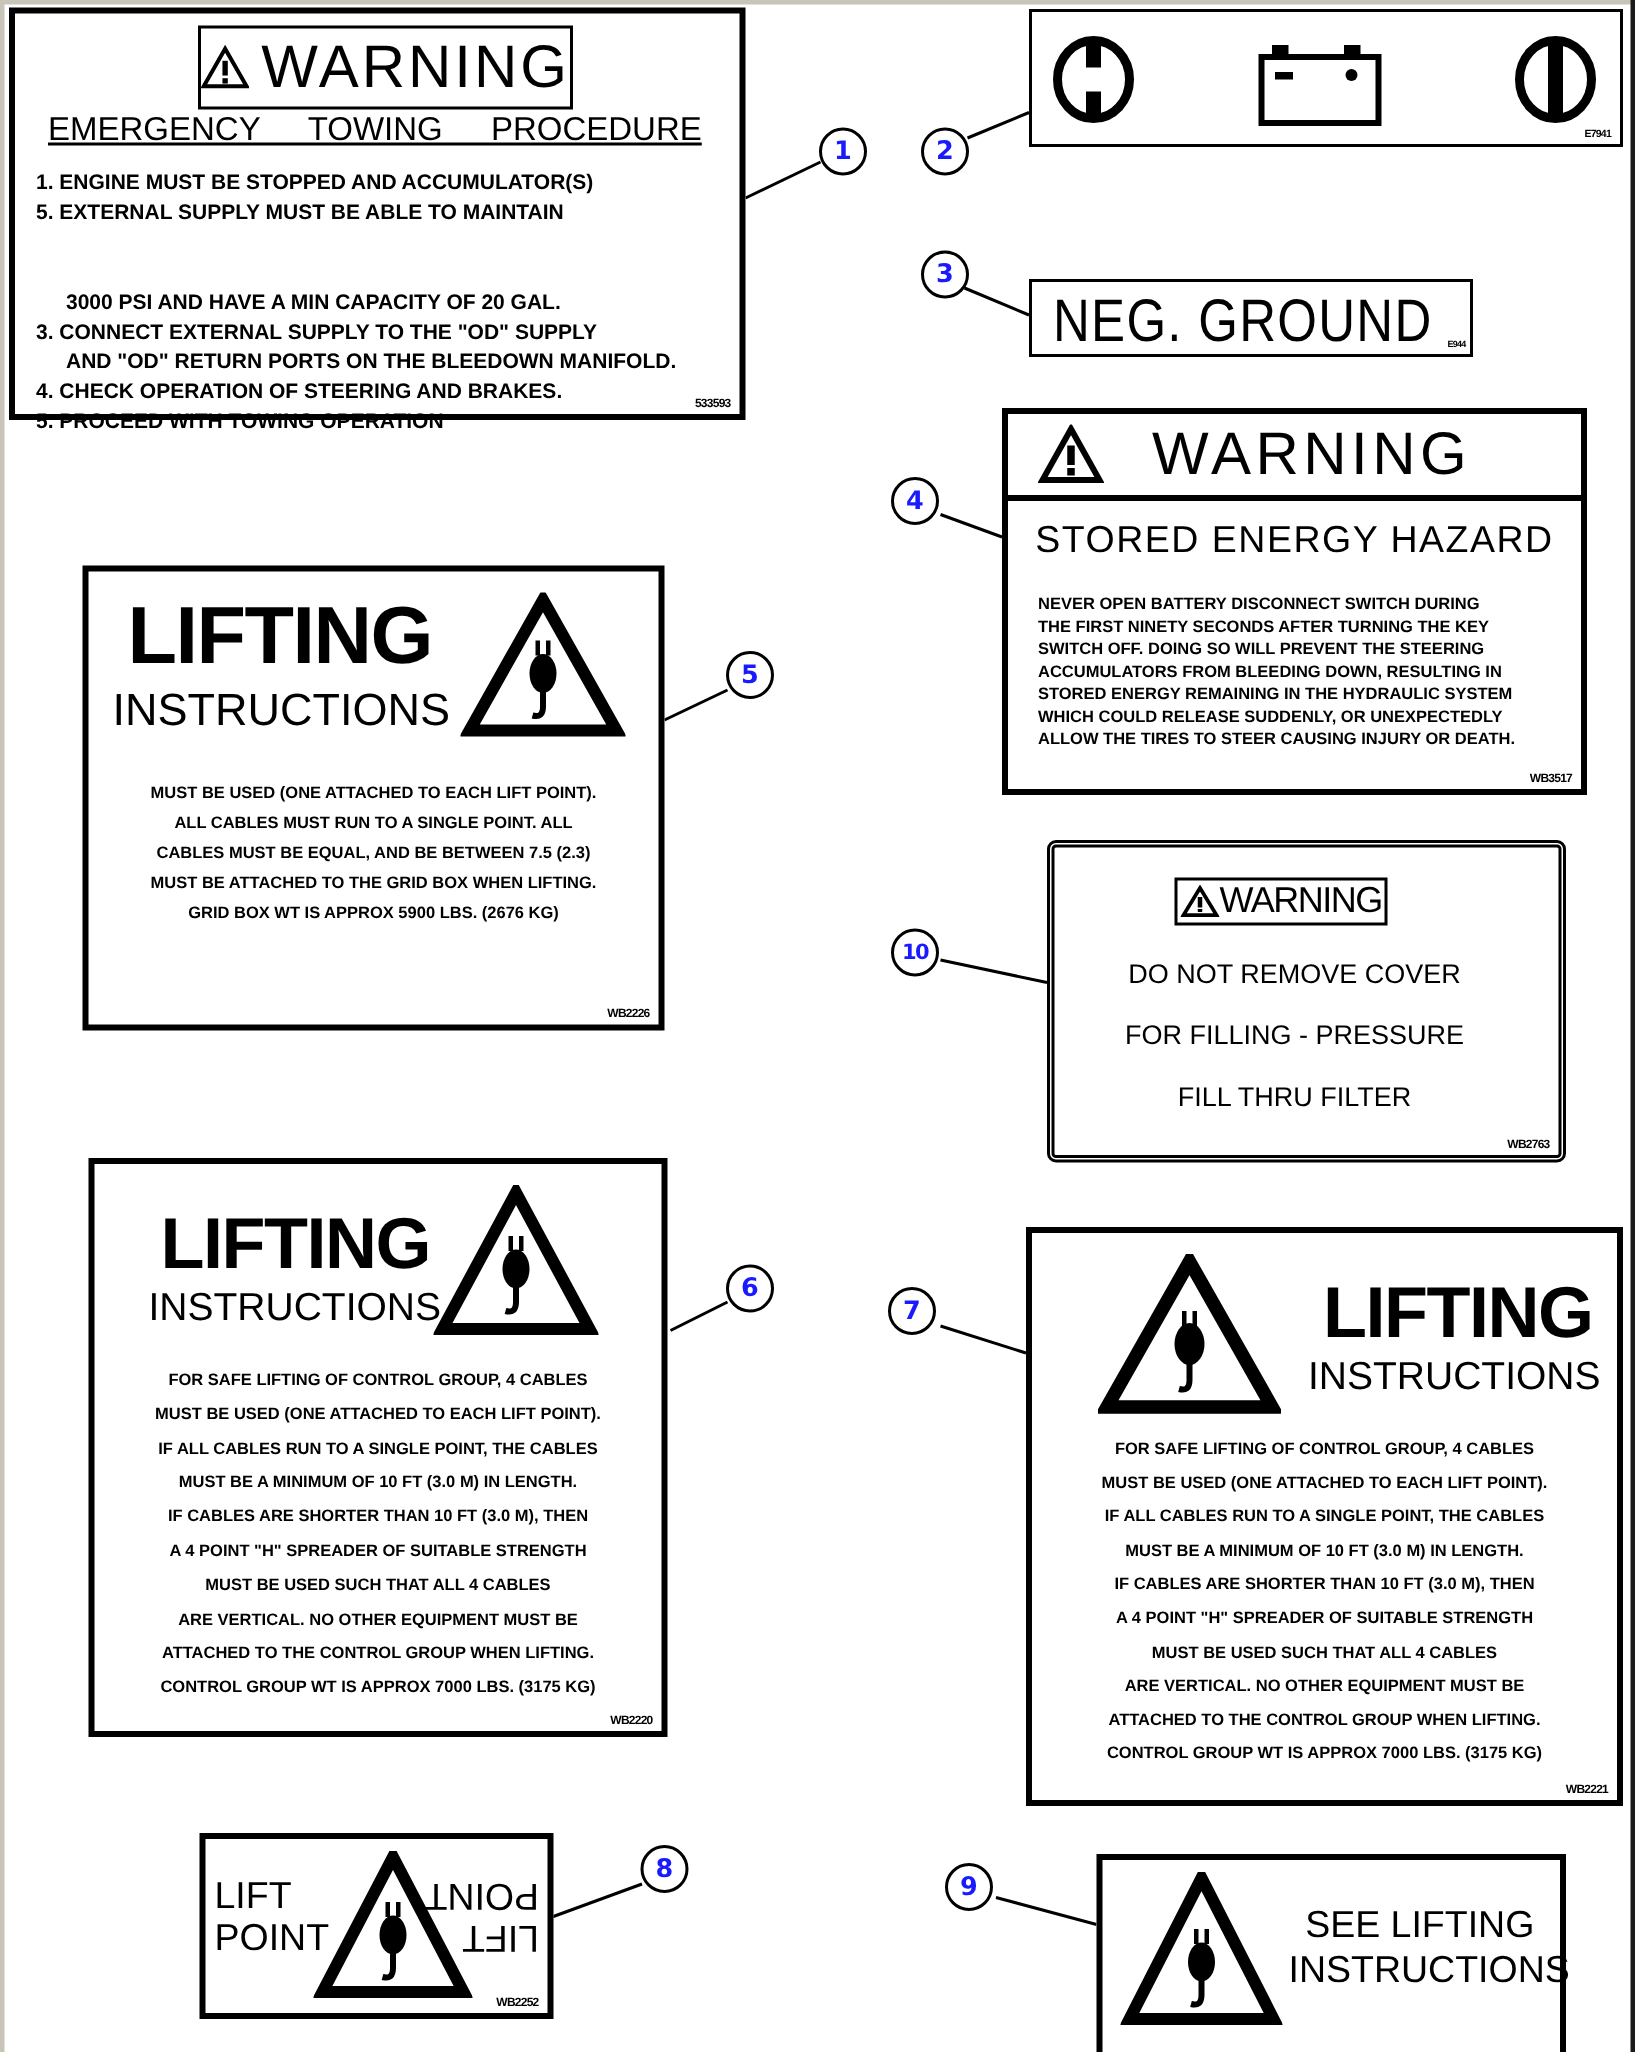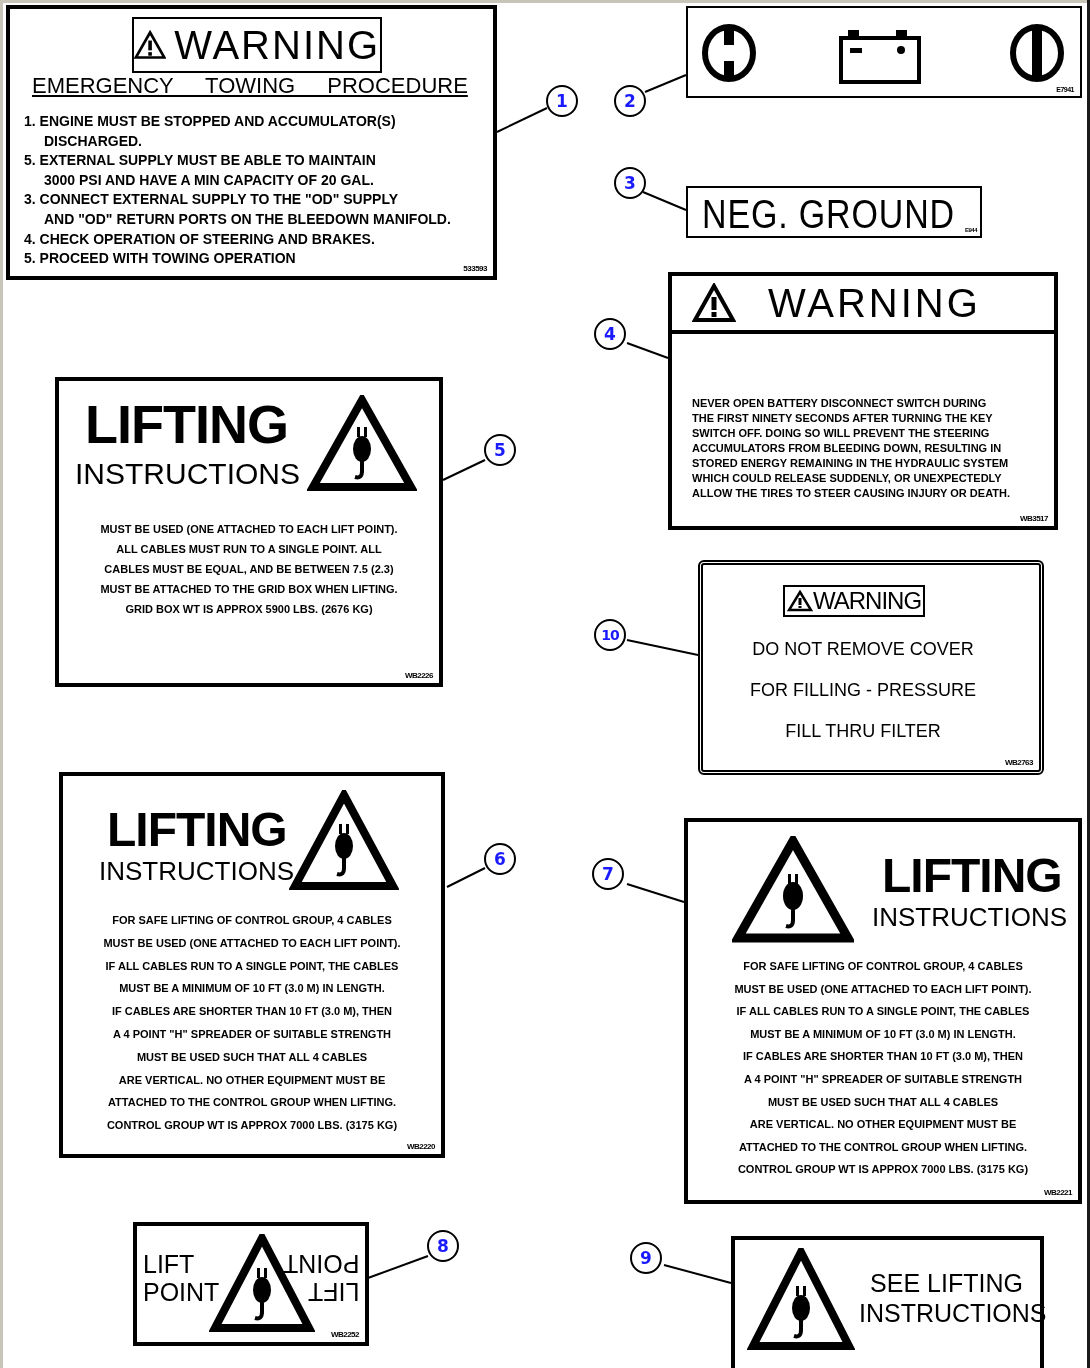--- a/index.html
+++ b/index.html
@@ -85,23 +85,22 @@
     <svg width="36" height="32" viewBox="0 0 36 32">
         <polygon points="18,2 34,30 2,30" fill="none" stroke="#000" stroke-width="3"></polygon>
         <rect x="16" y="11" width="4" height="11" fill="#000"></rect>
         <rect x="16" y="24" width="4" height="4" fill="#000"></rect>
       </svg>
     <span style="font-size:40px;letter-spacing:2px;margin-left:8px;">WARNING</span>
   </div>
   <div style="position:absolute;left:22px;top:64px;width:446px;font-size:22px;text-decoration:underline;word-spacing:26px;white-space:nowrap;">EMERGENCY TOWING PROCEDURE</div>
   <div style="position:absolute;left:14px;top:103px;font-size:14px;font-weight:bold;line-height:19.6px;white-space:nowrap;">
     <div>1. ENGINE MUST BE STOPPED AND ACCUMULATOR(S)</div>
-    <div style="padding-left:20px;">DISCHARGED.</div>
     <div>5. EXTERNAL SUPPLY MUST BE ABLE TO MAINTAIN</div>
-    <div style="padding-left:20px;">3000 PSI AND HAVE A MIN CAPACITY OF 20 GAL.</div>
+    <div style="padding-left:20px;margin-top:41px;">3000 PSI AND HAVE A MIN CAPACITY OF 20 GAL.</div>
     <div>3. CONNECT EXTERNAL SUPPLY TO THE "OD" SUPPLY</div>
     <div style="padding-left:20px;">AND "OD" RETURN PORTS ON THE BLEEDOWN MANIFOLD.</div>
     <div>4. CHECK OPERATION OF STEERING AND BRAKES.</div>
     <div>5. PROCEED WITH TOWING OPERATION</div>
   </div>
   <span class="partno">533593</span>
 </div>
 
 <div class="decal" style="left:686px;top:6px;width:396px;height:92px;border:2px solid #000;">
   <svg style="position:absolute;left:12px;top:15px;" width="58" height="60" viewBox="0 0 58 60">
@@ -130,20 +129,21 @@
 
 <div class="decal thick" style="left:668px;top:272px;width:390px;height:258px;">
   <div style="position:absolute;left:0;top:0;right:0;height:54px;border-bottom:4px solid #000;display:flex;align-items:center;">
     <svg style="margin-left:20px;" width="44" height="40" viewBox="0 0 44 40">
         <polygon points="22,3 41,37 3,37" fill="none" stroke="#000" stroke-width="4"></polygon>
         <rect x="19.5" y="14" width="5" height="13" fill="#000"></rect>
         <rect x="19.5" y="29" width="5" height="5" fill="#000"></rect>
       </svg>
     <span style="font-size:40px;letter-spacing:3px;margin-left:32px;">WARNING</span>
   </div>
+  <div class="center" style="position:absolute;left:0;right:0;top:70px;font-size:25px;letter-spacing:1px;">STORED ENERGY HAZARD</div>
   <div style="position:absolute;left:20px;top:120px;font-size:11px;font-weight:bold;line-height:15px;white-space:nowrap;">
     <div>NEVER OPEN BATTERY DISCONNECT SWITCH DURING</div>
     <div>THE FIRST NINETY SECONDS AFTER TURNING THE KEY</div>
     <div>SWITCH OFF.  DOING SO WILL PREVENT THE STEERING</div>
     <div>ACCUMULATORS FROM BLEEDING DOWN, RESULTING IN</div>
     <div>STORED ENERGY REMAINING IN THE HYDRAULIC SYSTEM</div>
     <div>WHICH COULD RELEASE SUDDENLY, OR UNEXPECTEDLY</div>
     <div>ALLOW THE TIRES TO STEER CAUSING INJURY OR DEATH.</div>
   </div>
   <span class="partno">WB3517</span>

